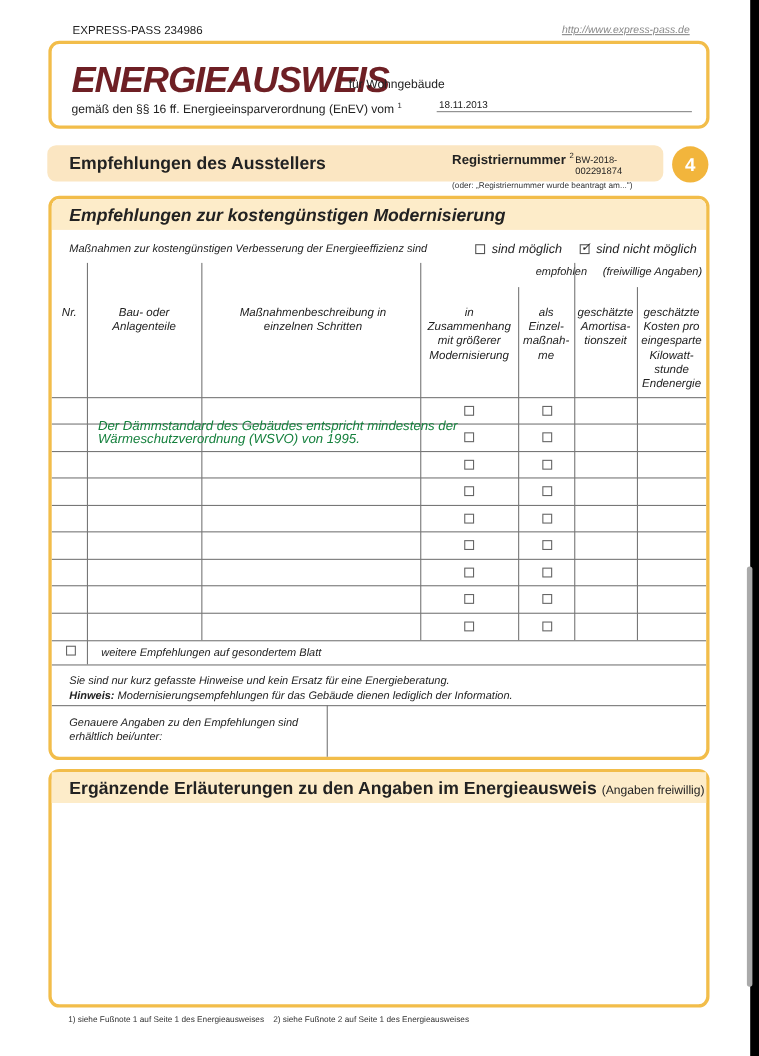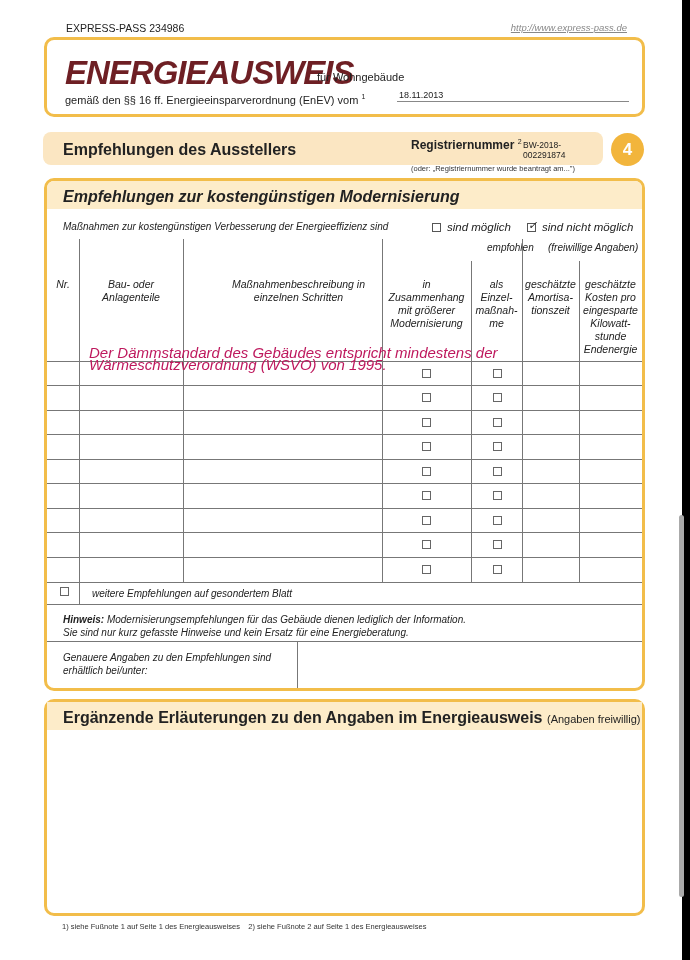--- a/index.html
+++ b/index.html
@@ -36,21 +36,21 @@
   .opt { position: absolute; top: 40px; font-size: 11.5px; color: #222; }
   .opt .cb { display: inline-block; width: 9px; height: 9px; border: 1px solid #555; margin-right: 6px; vertical-align: -1px; position: relative; }
   .opt .cb.checked::after { content: "✓"; position: absolute; left: 0px; top: -5px; font-size: 11px; color: #222; }
   .subhead { position: absolute; top: 61px; font-size: 10px; color: #222; }
 
   .vline { position: absolute; width: 1px; background: #777; }
   .hline { position: absolute; height: 1px; background: #777; left: 0; right: 0; }
 
   .colhead { position: absolute; top: 97px; font-size: 10.5px; color: #222; text-align: center; line-height: 13px; }
 
-  .row-text { position: absolute; left: 42px; top: 166px; font-size: 15px; line-height: 12px; color: #be185d; }
+  .row-text { position: absolute; left: 42px; top: 200px; font-size: 12px; line-height: 12px; color: #15803d; }
 
   .tcb { position: absolute; width: 9px; height: 9px; border: 1px solid #666; background: #fff; }
 
   .further { position: absolute; left: 45px; top: 407px; font-size: 10px; color: #222; }
   .further-cb { position: absolute; left: 13px; top: 406px; width: 9px; height: 9px; border: 1px solid #666; }
 
   .hinweis { position: absolute; left: 16px; top: 432px; font-size: 10px; line-height: 13px; color: #222; }
   .hinweis b { font-weight: bold; }
 
   .genauer { position: absolute; left: 16px; top: 470px; font-size: 10px; line-height: 13px; color: #222; width: 230px; }
@@ -105,21 +105,21 @@
   <div class="vline" style="left:335px; top:58px; height:343px;"></div>
   <div class="vline" style="left:424px; top:80px; height:321px;"></div>
   <div class="vline" style="left:475px; top:58px; height:343px;"></div>
   <div class="vline" style="left:532px; top:80px; height:321px;"></div>
   <div class="vline" style="left:32px; top:401px; height:22px;"></div>
   <div class="vline" style="left:250px; top:460px; height:53px;"></div>
 
   <div class="colhead" style="left:0; width:32px;">Nr.</div>
   <div class="colhead" style="left:32px; width:104px; white-space:pre-line;">Bau- oder
 Anlagenteile</div>
-  <div class="colhead" style="left:152px; width:199px; white-space:pre-line;">Maßnahmenbeschreibung in
+  <div class="colhead" style="left:138px; width:199px; white-space:pre-line;">Maßnahmenbeschreibung in
 einzelnen Schritten</div>
   <div class="colhead" style="left:335px; width:89px; white-space:pre-line;">in
 Zusammenhang
 mit größerer
 Modernisierung</div>
   <div class="colhead" style="left:424px; width:51px; white-space:pre-line;">als
 Einzel-
 maßnah-
 me</div>
   <div class="colhead" style="left:475px; width:57px; white-space:pre-line;">geschätzte
@@ -166,22 +166,22 @@
   <div class="tcb" style="left:446px; top:335px;"></div>
   <div class="tcb" style="left:375px; top:359px;"></div>
   <div class="tcb" style="left:446px; top:359px;"></div>
   <div class="tcb" style="left:375px; top:384px;"></div>
   <div class="tcb" style="left:446px; top:384px;"></div>
 
   <div class="further-cb"></div>
   <div class="further">weitere Empfehlungen auf gesondertem Blatt</div>
 
   <div class="hinweis">
+    <div>Sie sind nur kurz gefasste Hinweise und kein Ersatz für eine Energieberatung.</div>
     <div><b>Hinweis:</b> <span>Modernisierungsempfehlungen für das Gebäude dienen lediglich der Information.</span></div>
-    <div>Sie sind nur kurz gefasste Hinweise und kein Ersatz für eine Energieberatung.</div>
   </div>
 
   <div class="genauer">
     <div>Genauere Angaben zu den Empfehlungen sind</div>
     <div>erhältlich bei/unter:</div>
   </div>
   <div style="position:absolute; left:252px; top:461px; right:0; bottom:0;"></div>
 </div>
 
 <div class="box extra-box">

